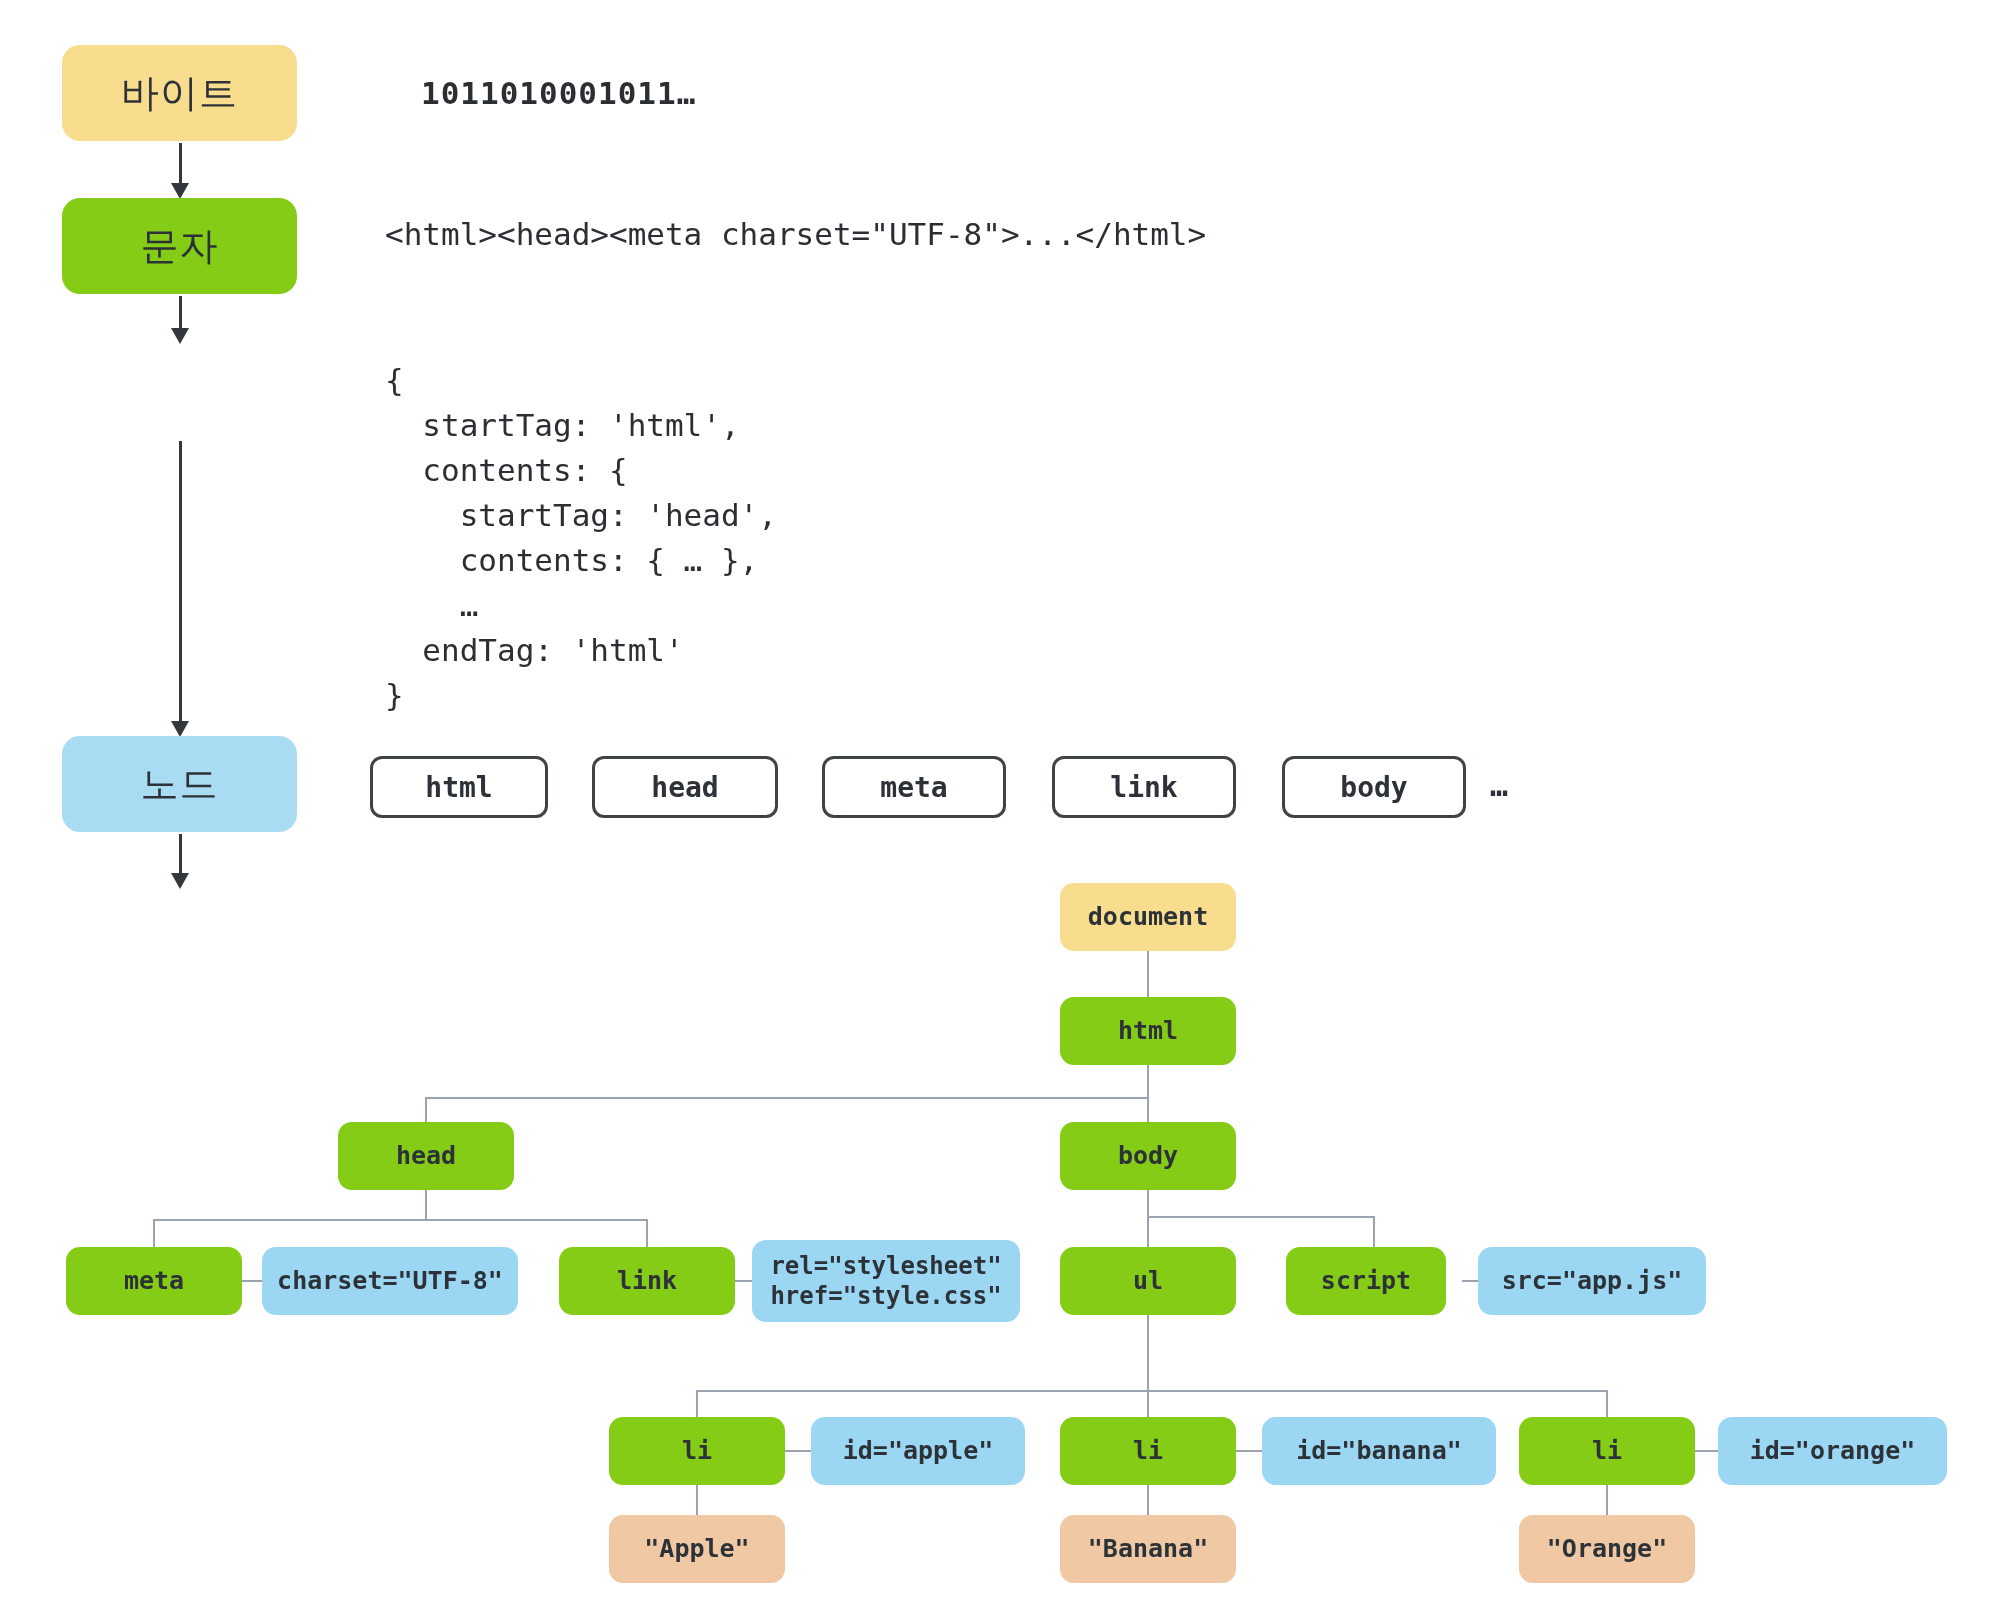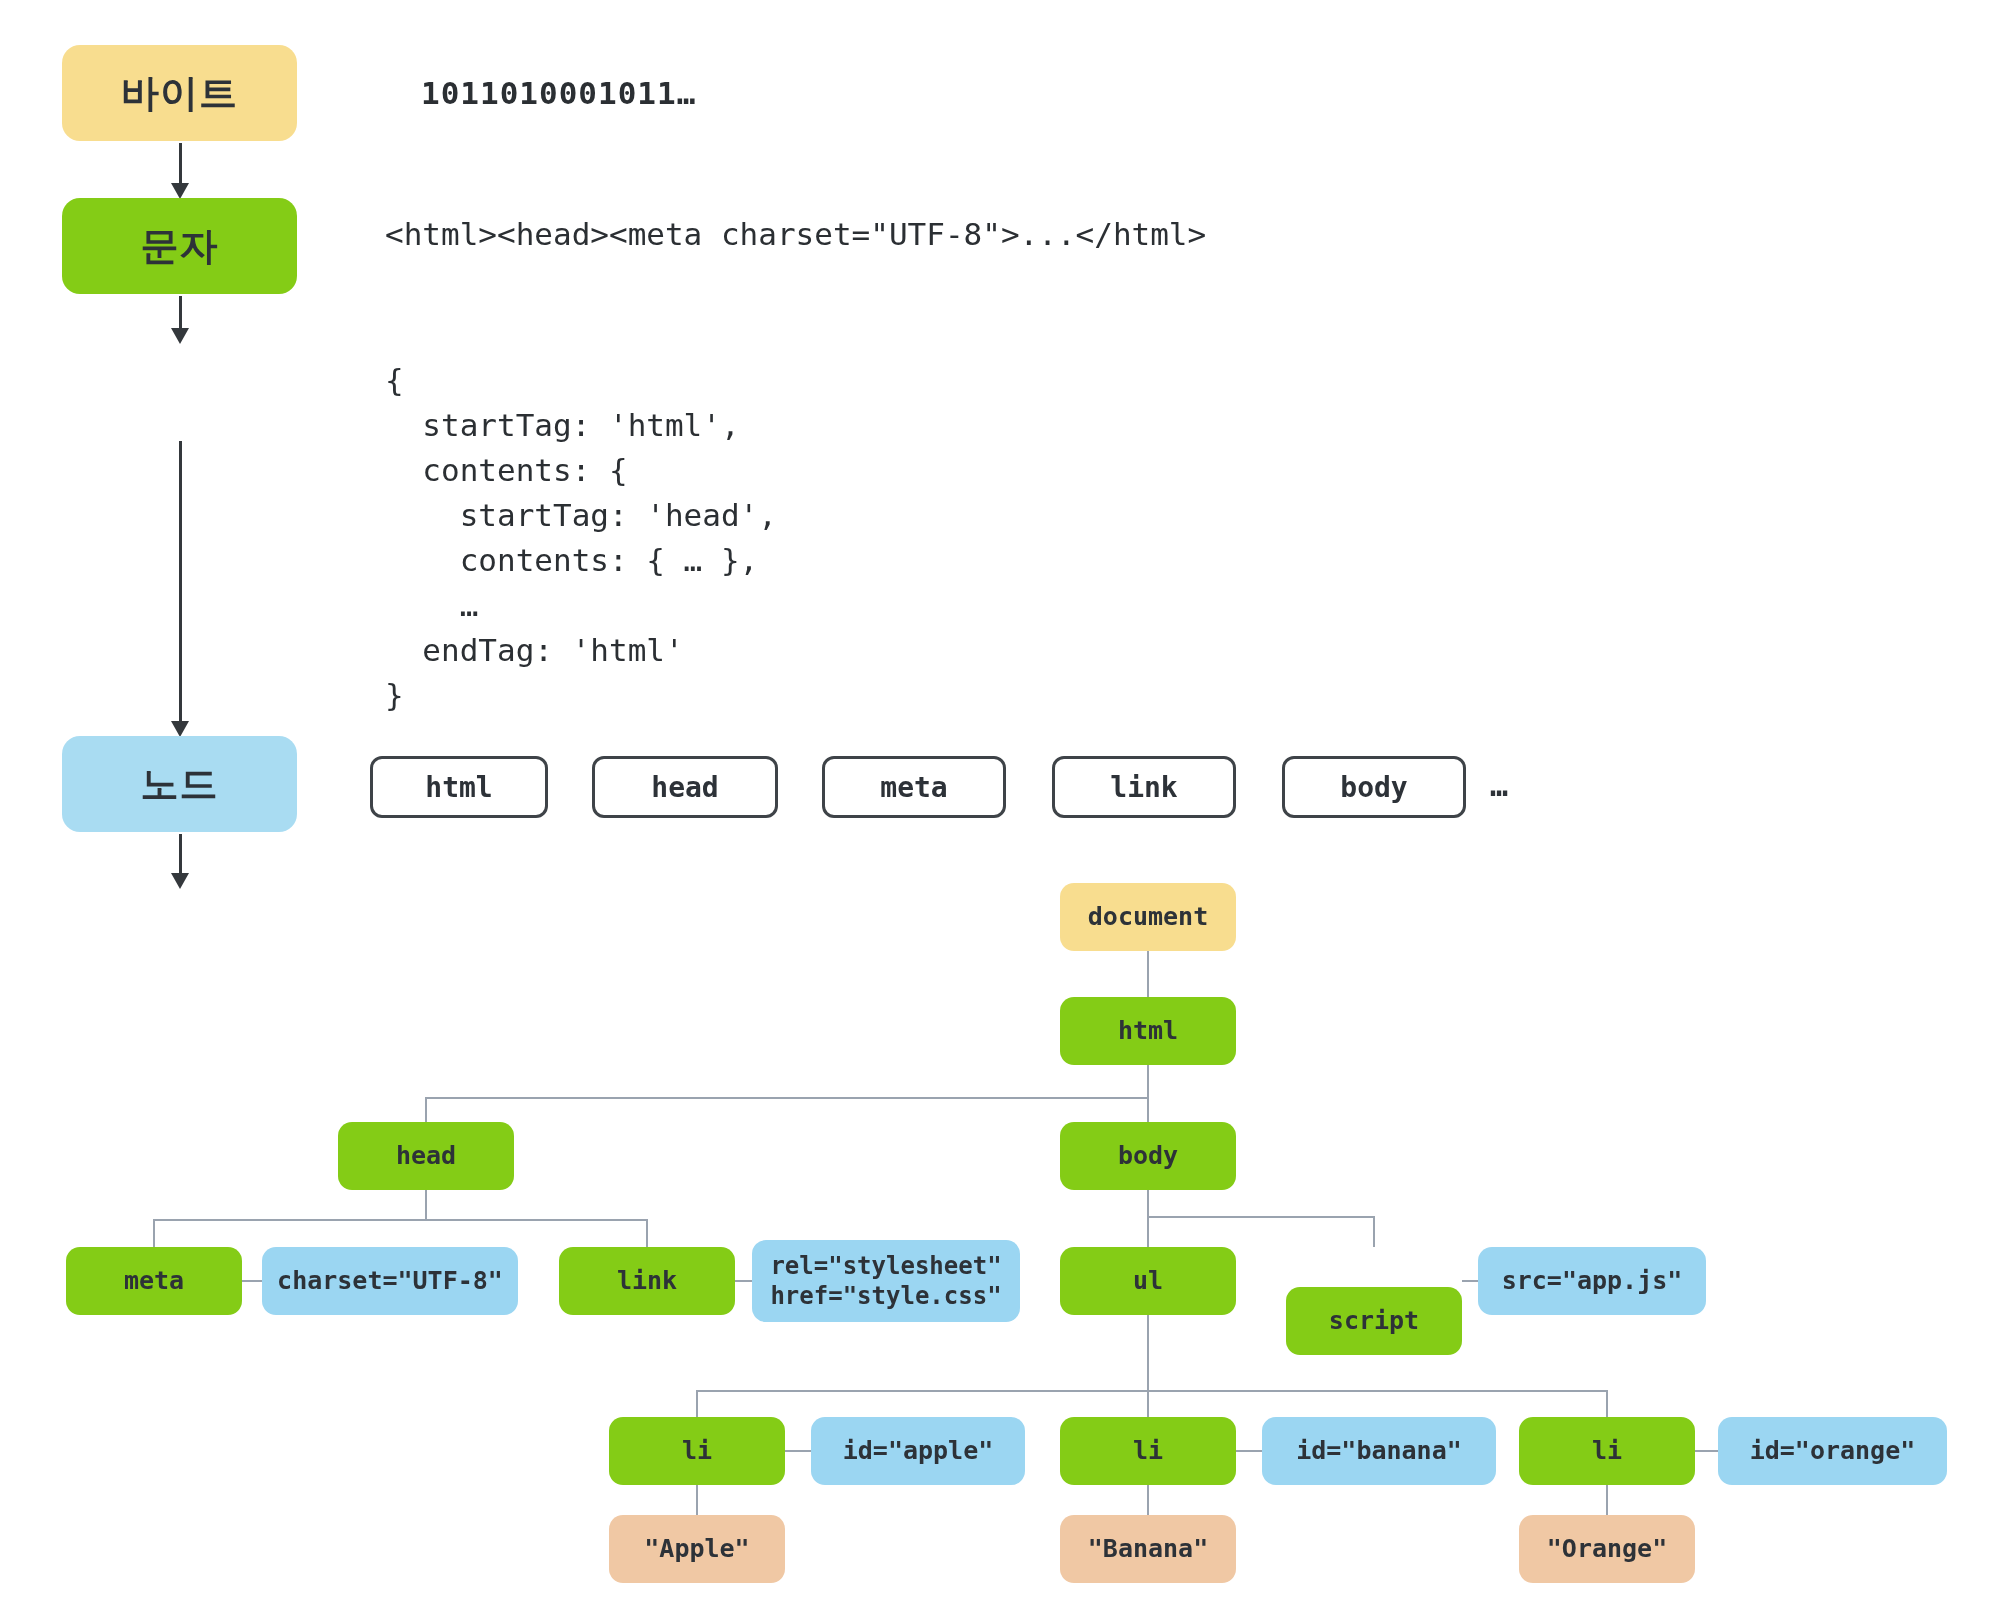--- a/index.html
+++ b/index.html
@@ -4,21 +4,21 @@
 <style>
   html,body { margin:0; padding:0; background:#ffffff; }
   .canvas {
     position:relative; width:2000px; height:1611px; background:#ffffff;
     font-family:"Liberation Sans", sans-serif; color:#2d3238; overflow:hidden;
   }
   
   .stage {
     position:absolute; width:235px; height:96px; border-radius:18px;
     display:flex; align-items:center; justify-content:center;
-    font-weight:700; font-size:38px; letter-spacing:1px;
+    font-weight:400; font-size:38px; letter-spacing:1px;
   }
   .c-yellow { background:#F8DD8F; }
   .c-green  { background:#84cc16; }
   .c-blue   { background:#A9DCF2; }
   .c-chipblue { background:#9BD6F2; }
   .c-salmon { background:#F0C8A4; }
   
   .arrow { position:absolute; width:3px; background:#34383C; }
   .arrow::after {
     content:""; position:absolute; bottom:-16px; left:-8px;
@@ -141,21 +141,21 @@
   <div class="tbox c-green" style="left:1060px; top:997px;  width:176px;">html</div>
   <div class="tbox c-green" style="left:338px;  top:1122px; width:176px;">head</div>
   <div class="tbox c-green" style="left:1060px; top:1122px; width:176px;">body</div>
 
   <div class="tbox c-green" style="left:66px;   top:1247px; width:176px;">meta</div>
   <div class="tbox c-chipblue" style="left:262px; top:1247px; width:256px;">charset="UTF-8"</div>
   <div class="tbox c-green" style="left:559px;  top:1247px; width:176px;">link</div>
   <div class="tbox c-chipblue" style="left:752px; top:1240px; width:268px; height:82px; font-size:24px;">rel="stylesheet"
 href="style.css"</div>
   <div class="tbox c-green" style="left:1060px; top:1247px; width:176px;">ul</div>
-  <div class="tbox c-green" style="left:1286px; top:1247px; width:176px;margin-top:40px;">script</div>
+  <div class="tbox c-green" style="left:1286px; top:1247px; width:160px;">script</div>
   <div class="tbox c-chipblue" style="left:1478px; top:1247px; width:228px;">src="app.js"</div>
 
   <div class="tbox c-green" style="left:609px;  top:1417px; width:176px;">li</div>
   <div class="tbox c-chipblue" style="left:811px; top:1417px; width:214px;">id="apple"</div>
   <div class="tbox c-green" style="left:1060px; top:1417px; width:176px;">li</div>
   <div class="tbox c-chipblue" style="left:1262px; top:1417px; width:234px;">id="banana"</div>
   <div class="tbox c-green" style="left:1519px; top:1417px; width:176px;">li</div>
   <div class="tbox c-chipblue" style="left:1718px; top:1417px; width:229px;">id="orange"</div>
 
   <div class="tbox c-salmon" style="left:609px;  top:1515px; width:176px;">"Apple"</div>

